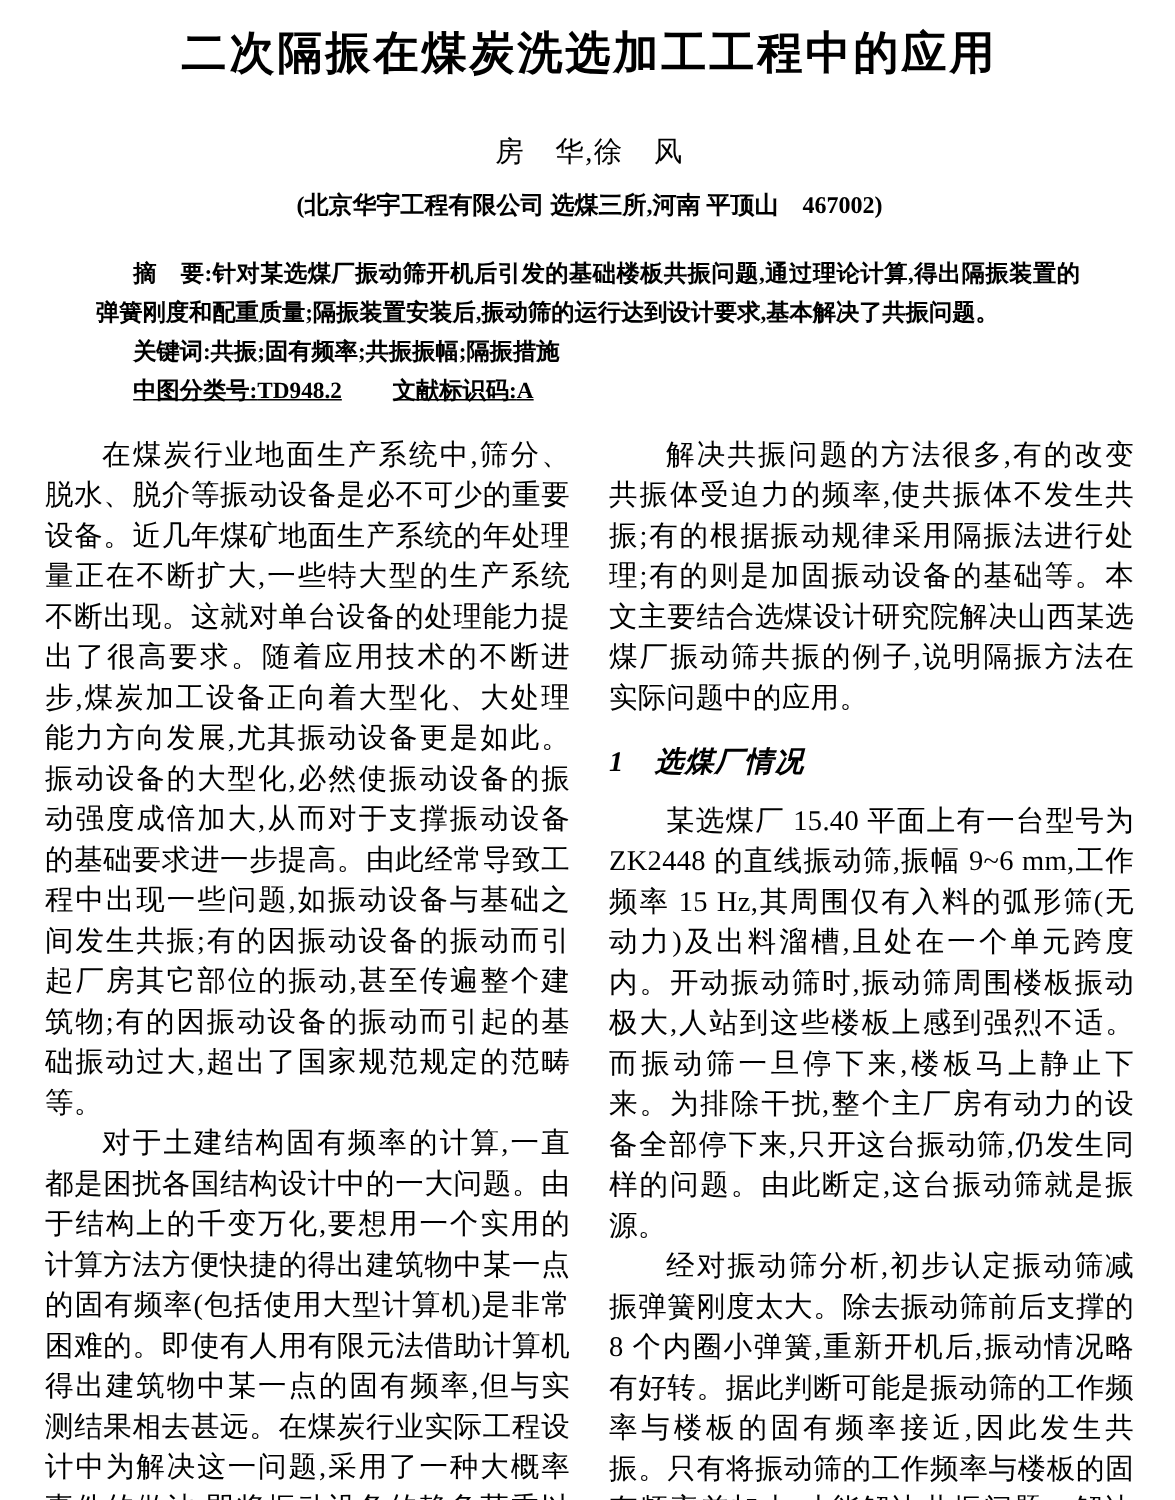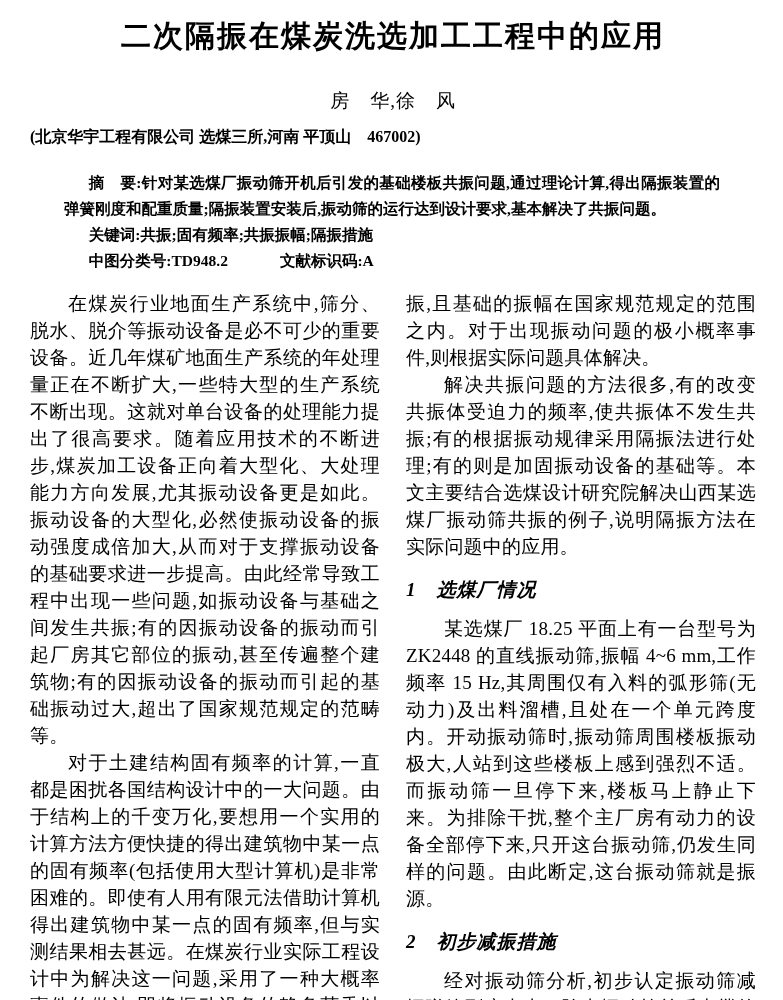--- a/index.html
+++ b/index.html
@@ -29,41 +29,42 @@
   }
   .authors {
     margin-top: 34px;
     text-align: center;
     font-size: 19px;
     font-weight: normal;
     letter-spacing: 1px;
   }
   .affiliation {
     margin-top: 13px;
-    text-align: left;
+    text-align: center;
     font-size: 16px;
     font-weight: bold;
   }
   .meta-block {
     margin: 22px 36px 0 34px;
     font-size: 15.5px;
     font-weight: bold;
     line-height: 26px;
   }
   .meta-para {
     margin: 0;
     text-align: justify;
     text-indent: 1.6em;
   }
   .meta-row {
     display: flex;
-    gap: 52px;
+    gap: 34px;
     text-indent: 0;
     padding-left: 1.6em;
     white-space: nowrap;
+    text-decoration: underline;
   }
   .columns {
     margin-top: 16px;
     display: flex;
     gap: 26px;
   }
   .col {
     width: 350px;
     font-size: 19px;
     line-height: 27px;
@@ -106,23 +107,21 @@
 
   <div class="columns">
 
     <div class="col">
       <p class="body-para">在煤炭行业地面生产系统中,筛分、脱水、脱介等振动设备是必不可少的重要设备。近几年煤矿地面生产系统的年处理量正在不断扩大,一些特大型的生产系统不断出现。这就对单台设备的处理能力提出了很高要求。随着应用技术的不断进步,煤炭加工设备正向着大型化、大处理能力方向发展,尤其振动设备更是如此。振动设备的大型化,必然使振动设备的振动强度成倍加大,从而对于支撑振动设备的基础要求进一步提高。由此经常导致工程中出现一些问题,如振动设备与基础之间发生共振;有的因振动设备的振动而引起厂房其它部位的振动,甚至传遍整个建筑物;有的因振动设备的振动而引起的基础振动过大,超出了国家规范规定的范畴等。</p>
       <p class="body-para">对于土建结构固有频率的计算,一直都是困扰各国结构设计中的一大问题。由于结构上的千变万化,要想用一个实用的计算方法方便快捷的得出建筑物中某一点的固有频率(包括使用大型计算机)是非常困难的。即使有人用有限元法借助计算机得出建筑物中某一点的固有频率,但与实测结果相去甚远。在煤炭行业实际工程设计中为解决这一问题,采用了一种大概率事件的做法,即将振动设备的静负荷乘以一个经验系数。该系数能保证绝大多数振动设备与基础之间不发生共</p>
 
     </div>
 
     <div class="col">
-      <p class="body-para no-indent">振,且基础的振幅在国家规范规定的范围之内。对于出现振动问题的极小概率事件,则根据实际问题具体解决。</p>
       <p class="body-para">解决共振问题的方法很多,有的改变共振体受迫力的频率,使共振体不发生共振;有的根据振动规律采用隔振法进行处理;有的则是加固振动设备的基础等。本文主要结合选煤设计研究院解决山西某选煤厂振动筛共振的例子,说明隔振方法在实际问题中的应用。</p>
       <h2 class="section-heading">1　选煤厂情况</h2>
-      <p class="body-para">某选煤厂 18.25 平面上有一台型号为 ZK2448 的直线振动筛,振幅 4~6 mm,工作频率 15 Hz,其周围仅有入料的弧形筛(无动力)及出料溜槽,且处在一个单元跨度内。开动振动筛时,振动筛周围楼板振动极大,人站到这些楼板上感到强烈不适。而振动筛一旦停下来,楼板马上静止下来。为排除干扰,整个主厂房有动力的设备全部停下来,只开这台振动筛,仍发生同样的问题。由此断定,这台振动筛就是振源。</p>
-      <h2 class="section-heading">2　初步减振措施</h2>
+      <p class="body-para">某选煤厂 15.40 平面上有一台型号为 ZK2448 的直线振动筛,振幅 9~6 mm,工作频率 15 Hz,其周围仅有入料的弧形筛(无动力)及出料溜槽,且处在一个单元跨度内。开动振动筛时,振动筛周围楼板振动极大,人站到这些楼板上感到强烈不适。而振动筛一旦停下来,楼板马上静止下来。为排除干扰,整个主厂房有动力的设备全部停下来,只开这台振动筛,仍发生同样的问题。由此断定,这台振动筛就是振源。</p>
       <p class="body-para">经对振动筛分析,初步认定振动筛减振弹簧刚度太大。除去振动筛前后支撑的 8 个内圈小弹簧,重新开机后,振动情况略有好转。据此判断可能是振动筛的工作频率与楼板的固有频率接近,因此发生共振。只有将振动筛的工作频率与楼板的固有频率差加大,才能解决共振问题。解决的办法主要有:一是改变振动筛的工作频率;二是改</p>
     </div>
 
   </div>
 
 </div>
 
 </body></html>

